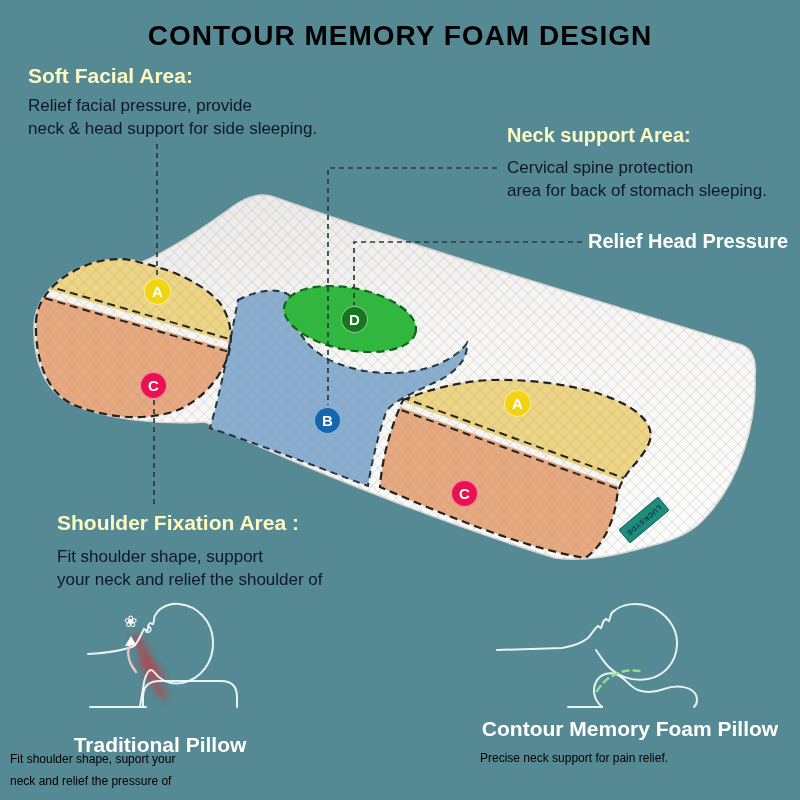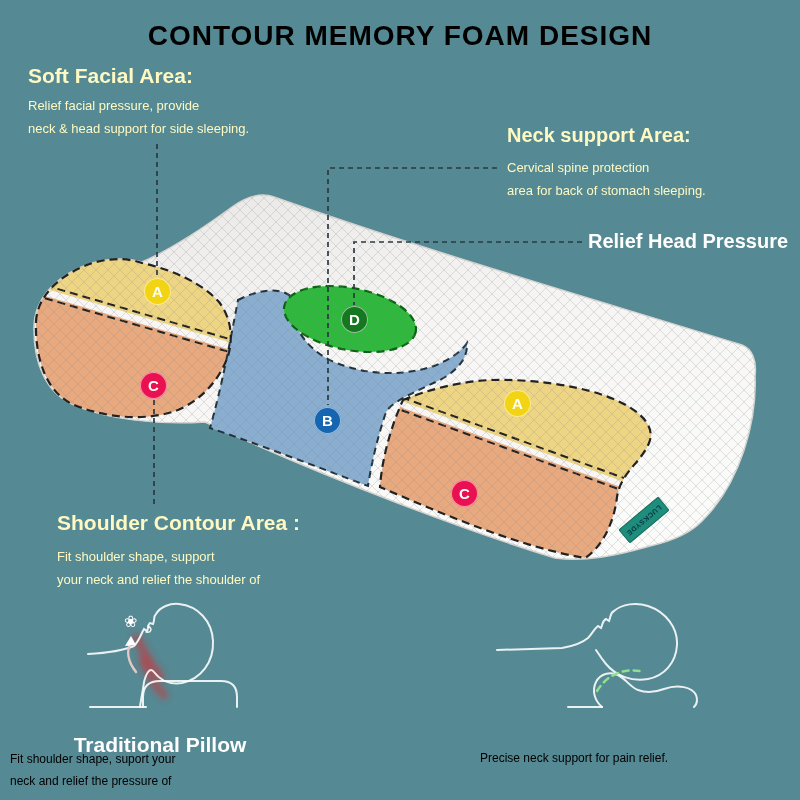--- a/index.html
+++ b/index.html
@@ -7,21 +7,21 @@
     position:relative;width:800px;height:800px;overflow:hidden;
     background:#558993;
     font-family:"Liberation Sans", sans-serif;
   }
   .abs{position:absolute;}
   .title{
     left:0;top:20px;width:800px;text-align:center;
     color:#000000;font-size:28px;font-weight:700;letter-spacing:1px;
   }
   .heading{color:#fef9c3;font-weight:700;font-size:21px;}
-  .body-line{color:#fef9c3;font-size:13px;line-height:23px;}
+  .body-line{color:#0f172a;font-size:17px;line-height:23px;}
   .callout-label{color:#ffffff;font-weight:700;font-size:20px;}
   svg{position:absolute;left:0;top:0;}
   .zl{
     position:absolute;width:27px;height:27px;border-radius:50%;
     display:flex;align-items:center;justify-content:center;
     color:#fff;font-size:15px;font-weight:700;z-index:5;
     box-shadow:0 0 0 1px rgba(255,255,255,.55) inset;
   }
   .zl-a{background:#f2d414;}
   .zl-b{background:#1565b0;}
@@ -50,21 +50,21 @@
   <div class="abs heading" style="left:28px;top:64px;">Soft Facial Area:</div>
   <div class="abs body-line" style="left:28px;top:94px;">Relief facial pressure, provide</div>
   <div class="abs heading" style="left:507px;top:124px;font-size:20px;">Neck support Area:</div>
 
   <div class="abs body-line" style="left:28px;top:117px;">neck &amp; head support for side sleeping.</div>
   <div class="abs body-line" style="left:507px;top:156px;">Cervical spine protection</div>
   <div class="abs body-line" style="left:507px;top:179px;">area for back of stomach sleeping.</div>
 
   <div class="abs callout-label" style="left:588px;top:230px;">Relief Head Pressure</div>
 
-  <div class="abs heading" style="left:57px;top:511px;">Shoulder Contour Area :</div>
+  <div class="abs heading" style="left:57px;top:511px;">Shoulder Fixation Area :</div>
   <div class="abs body-line" style="left:57px;top:545px;">Fit shoulder shape, support</div>
   <div class="abs body-line" style="left:57px;top:568px;">your neck and relief the shoulder of</div>
 
   <svg width="800" height="800" viewBox="0 0 800 800">
     <defs>
       <linearGradient id="bodyGrad" x1="0" y1="0" x2="0.25" y2="1">
         <stop offset="0" stop-color="#e9e8e6"></stop>
         <stop offset="0.45" stop-color="#f6f5f3"></stop>
         <stop offset="1" stop-color="#fbfbfa"></stop>
       </linearGradient>
@@ -157,15 +157,16 @@
   <div class="zl zl-c abs" style="left:451px;top:480px;">C</div>
 
   <div class="brand-tag">
     <span>LUCKSYDE</span>
   </div>
 
   <div class="abs comp-title" style="left:30px;top:733px;width:260px;">Traditional Pillow</div>
   <div class="abs comp-body" style="left:10px;top:748px;width:300px;">Fit shoulder shape, suport your</div>
   <div class="abs comp-body" style="left:10px;top:770px;width:300px;">neck and relief the pressure of</div>
 
+  <div class="abs comp-title" style="left:480px;top:717px;width:300px;">Contour Memory Foam Pillow</div>
   <div class="abs comp-body" style="left:480px;top:747px;width:300px;">Precise neck support for pain relief.</div>
 
 </div>
 
 </body></html>

